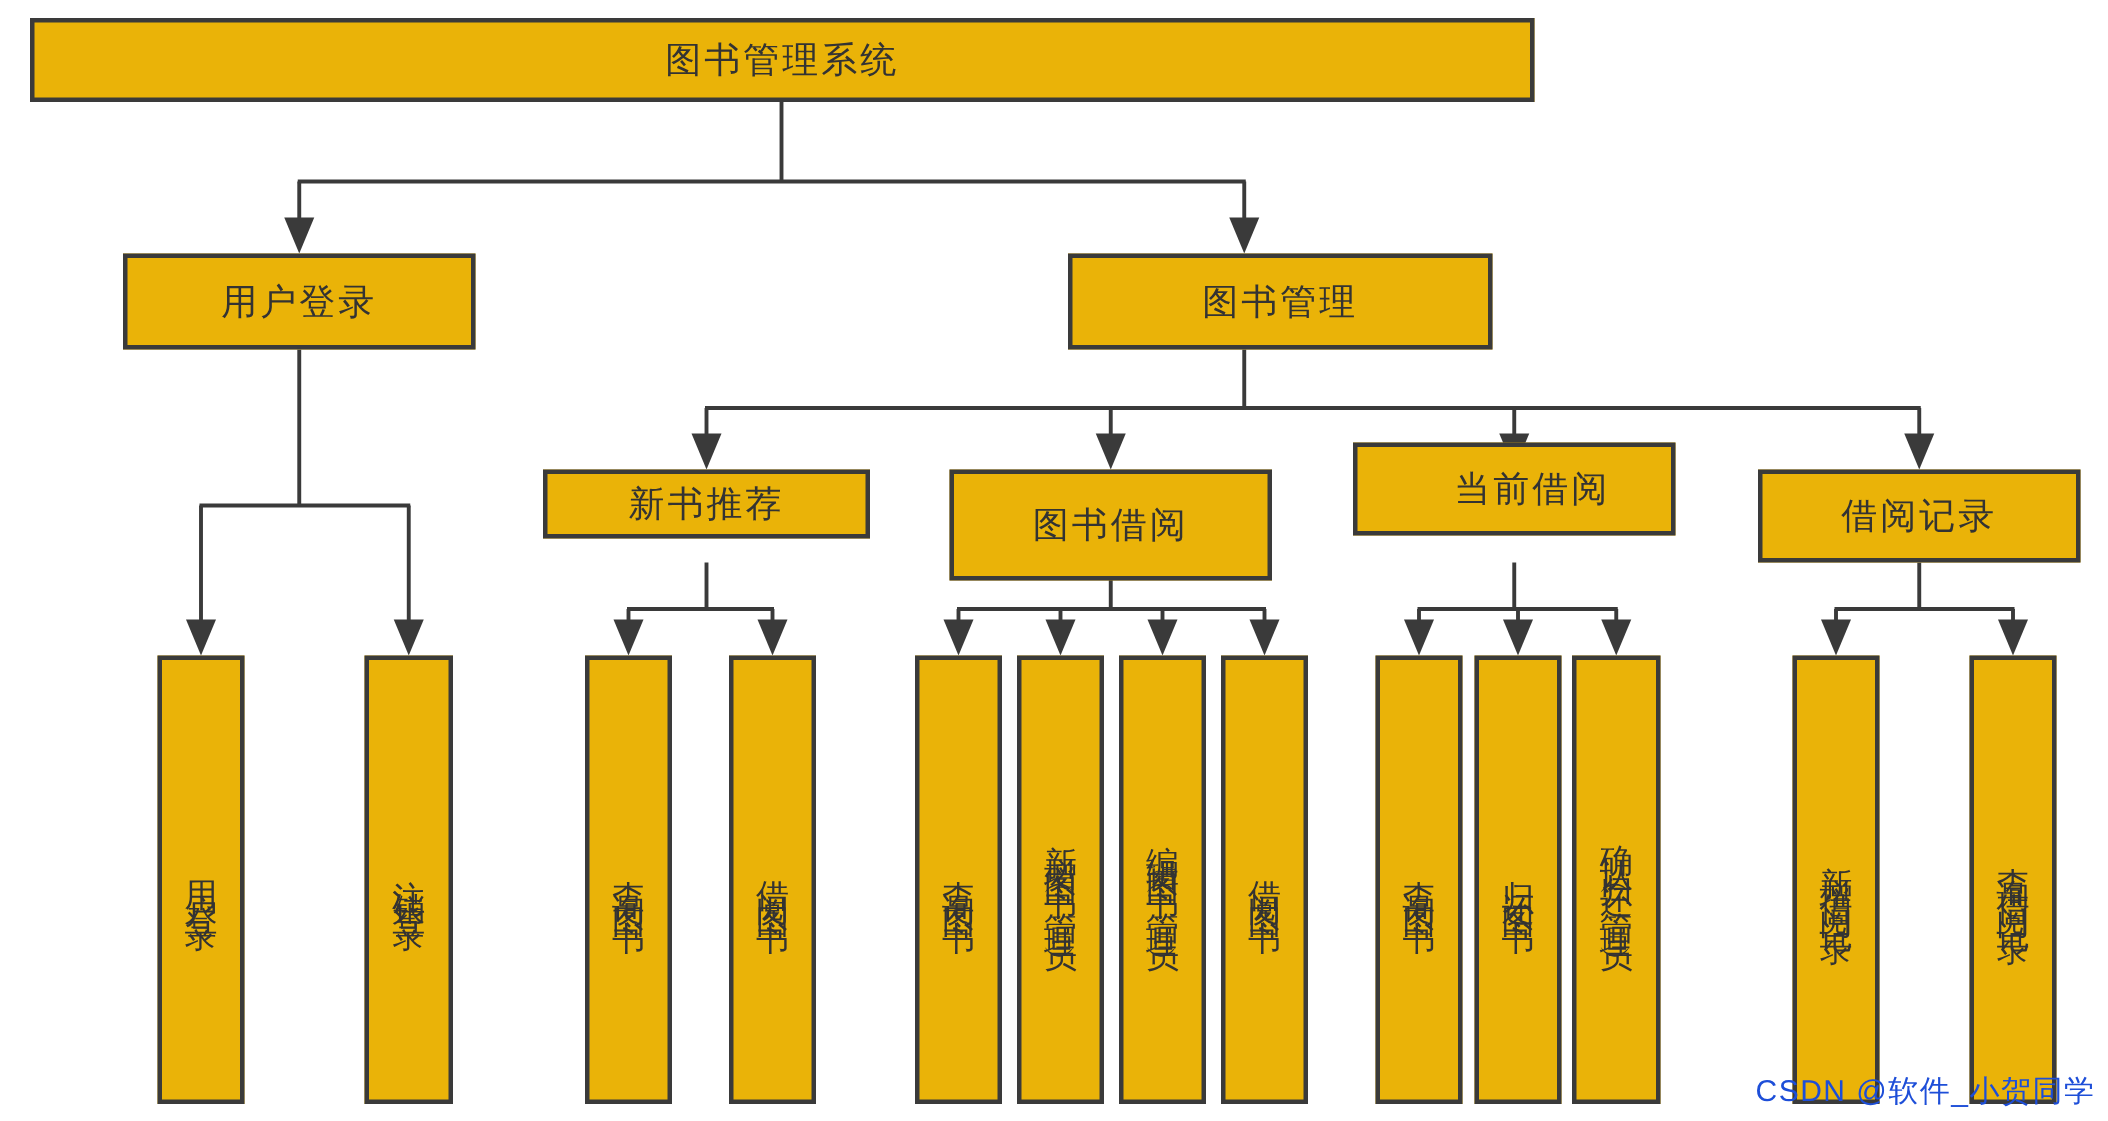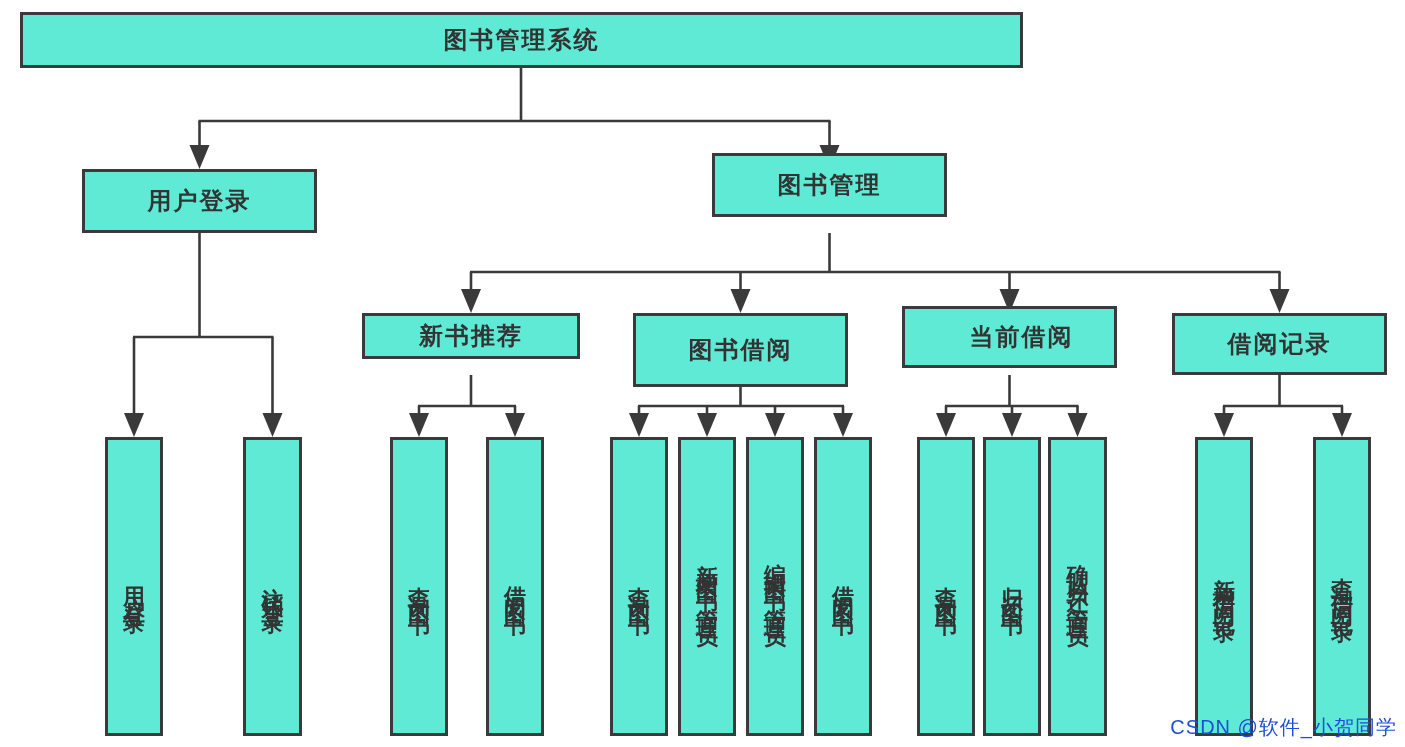--- a/index.html
+++ b/index.html
@@ -19,26 +19,25 @@
     position: absolute;
     left: 0;
     top: 0;
     width: 1405px;
     height: 747px;
   }
   .node {
     position: absolute;
     box-sizing: border-box;
     border: 3px solid #3a3a3a;
-    background: #5eead4;
+    background: #eab308;
     display: flex;
     align-items: center;
     justify-content: center;
     color: #333333;
-    font-weight: bold;
   }
   .node.h-box {
     font-size: 24px;
     letter-spacing: 2px;
     white-space: nowrap;
   }
   .node.v-box {
     writing-mode: vertical-rl;
     text-orientation: mixed;
     font-size: 22px;
@@ -121,25 +120,25 @@
     <line x1="1223" y1="406" x2="1343" y2="406"></line>
     <line x1="1224" y1="406" x2="1224" y2="415"></line>
     <polygon points="1214,413 1234,413 1224,437" fill="#3a3a3a" stroke="none"></polygon>
     <line x1="1342" y1="406" x2="1342" y2="415"></line>
     <polygon points="1332,413 1352,413 1342,437" fill="#3a3a3a" stroke="none"></polygon>
   </svg>
 
   <div class="node h-box" style="left:20px; top:12px; width:1003px; height:56px;">图书管理系统</div>
 
   <div class="node h-box" style="left:82px; top:169px; width:235px; height:64px;">用户登录</div>
-  <div class="node h-box" style="left:712px; top:153px; width:235px; height:64px;">图书管理</div>
+  <div class="node h-box" style="left:712px; top:169px; width:283px; height:64px;">图书管理</div>
 
   <div class="node h-box" style="left:362px; top:313px; width:218px; height:46px;">新书推荐</div>
   <div class="node h-box" style="left:633px; top:313px; width:215px; height:74px;">图书借阅</div>
-  <div class="node h-box" style="left:902px; top:306px; width:215px; height:62px;padding-left:24px;">当前借阅</div>
+  <div class="node h-box" style="left:902px; top:295px; width:215px; height:62px;padding-left:24px;">当前借阅</div>
   <div class="node h-box" style="left:1172px; top:313px; width:215px; height:62px;">借阅记录</div>
 
   <div class="node v-box" style="left:105px;">用户登录</div>
   <div class="node v-box" style="left:243px; width:59px;">注销登录</div>
 
   <div class="node v-box" style="left:390px;">查询图书</div>
   <div class="node v-box" style="left:486px;">借阅图书</div>
 
   <div class="node v-box" style="left:610px;">查询图书</div>
   <div class="node v-box" style="left:678px;">新增图书（管理员）</div>

